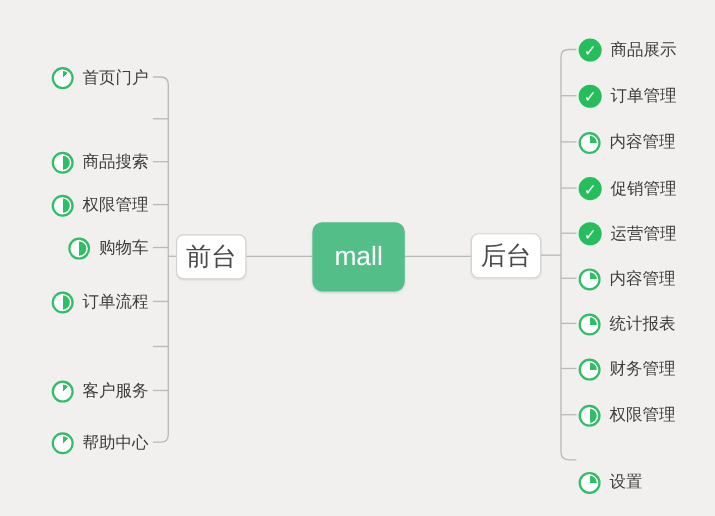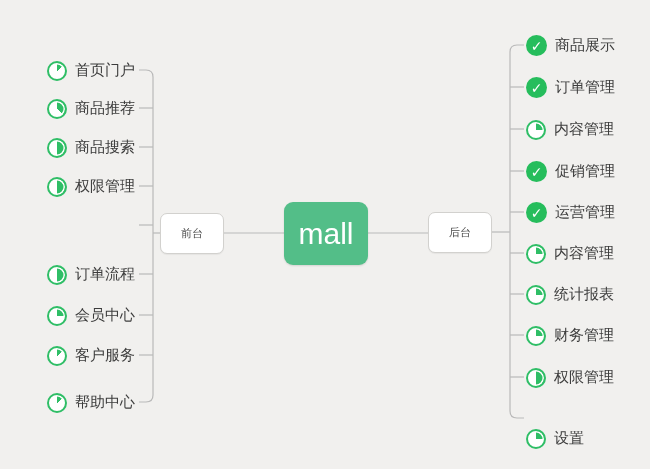--- a/index.html
+++ b/index.html
@@ -20,30 +20,30 @@
     position:absolute;
     display:flex;align-items:center;justify-content:center;
     box-sizing:border-box;
     cursor:default;
   }
   .root{
     left:284px;top:202px;width:84px;height:63px;
     background:var(--root_fill,#53be88);
     border-radius:9px;
     color:var(--root_text,#fff);
-    font-size:30px;
+    font-size:24px;
     box-shadow:0 1px 2px rgba(0,0,0,.12);
   }
   .branch{
     width:64px;height:41px;
     background:#fff;
     border:1px solid var(--branch_border,#d2d1ce);
     border-radius:7px;
     color:var(--branch_text,#4a4a4a);
-    font-size:11px;
+    font-size:23px;
     box-shadow:0 1px 1px rgba(0,0,0,.05);
   }
   .branch.front{left:160px;top:213px;}
   .branch.back{left:428px;top:212px;}
 
   .topic{
     position:absolute;
     height:21px;
     display:flex;align-items:center;
     gap:8px;
@@ -108,39 +108,35 @@
   </svg>
 
   <div class="node root">mall</div>
   <div class="node branch front">前台</div>
   <div class="node branch back">后台</div>
 
   <div class="topic l" style="top:60px">
     <span class="pie" style="background: conic-gradient(rgb(47, 190, 102) 0%, rgb(47, 190, 102) 12.5%, rgb(255, 255, 255) 12.5%, rgb(255, 255, 255) 100%);"></span>
     <span class="topic-label">首页门户</span>
   </div>
-  <div class="topic l" style="top:98px">
-    <span class="pie" style="background: conic-gradient(rgb(47, 190, 102) 0%, rgb(47, 190, 102) 37.5%, rgb(255, 255, 255) 37.5%, rgb(255, 255, 255) 100%);"></span>
-    <span class="topic-label">商品推荐</span>
-  </div>
   <div class="topic l" style="top:137px">
     <span class="pie" style="background: conic-gradient(rgb(47, 190, 102) 0%, rgb(47, 190, 102) 50%, rgb(255, 255, 255) 50%, rgb(255, 255, 255) 100%);"></span>
     <span class="topic-label">商品搜索</span>
   </div>
   <div class="topic l" style="top:176px">
     <span class="pie" style="background: conic-gradient(rgb(47, 190, 102) 0%, rgb(47, 190, 102) 50%, rgb(255, 255, 255) 50%, rgb(255, 255, 255) 100%);"></span>
     <span class="topic-label">权限管理</span>
   </div>
+  <div class="topic l" style="top:215px">
+    <span class="pie" style="background: conic-gradient(rgb(47, 190, 102) 0%, rgb(47, 190, 102) 50%, rgb(255, 255, 255) 50%, rgb(255, 255, 255) 100%);"></span>
+    <span class="topic-label">购物车</span>
+  </div>
   <div class="topic l" style="top:264px">
     <span class="pie" style="background: conic-gradient(rgb(47, 190, 102) 0%, rgb(47, 190, 102) 50%, rgb(255, 255, 255) 50%, rgb(255, 255, 255) 100%);"></span>
     <span class="topic-label">订单流程</span>
-  </div>
-  <div class="topic l" style="top:305px">
-    <span class="pie" style="background: conic-gradient(rgb(47, 190, 102) 0%, rgb(47, 190, 102) 25%, rgb(255, 255, 255) 25%, rgb(255, 255, 255) 100%);"></span>
-    <span class="topic-label">会员中心</span>
   </div>
   <div class="topic l" style="top:345px">
     <span class="pie" style="background: conic-gradient(rgb(47, 190, 102) 0%, rgb(47, 190, 102) 12.5%, rgb(255, 255, 255) 12.5%, rgb(255, 255, 255) 100%);"></span>
     <span class="topic-label">客户服务</span>
   </div>
   <div class="topic l" style="top:392px">
     <span class="pie" style="background: conic-gradient(rgb(47, 190, 102) 0%, rgb(47, 190, 102) 12.5%, rgb(255, 255, 255) 12.5%, rgb(255, 255, 255) 100%);"></span>
     <span class="topic-label">帮助中心</span>
   </div>
 

